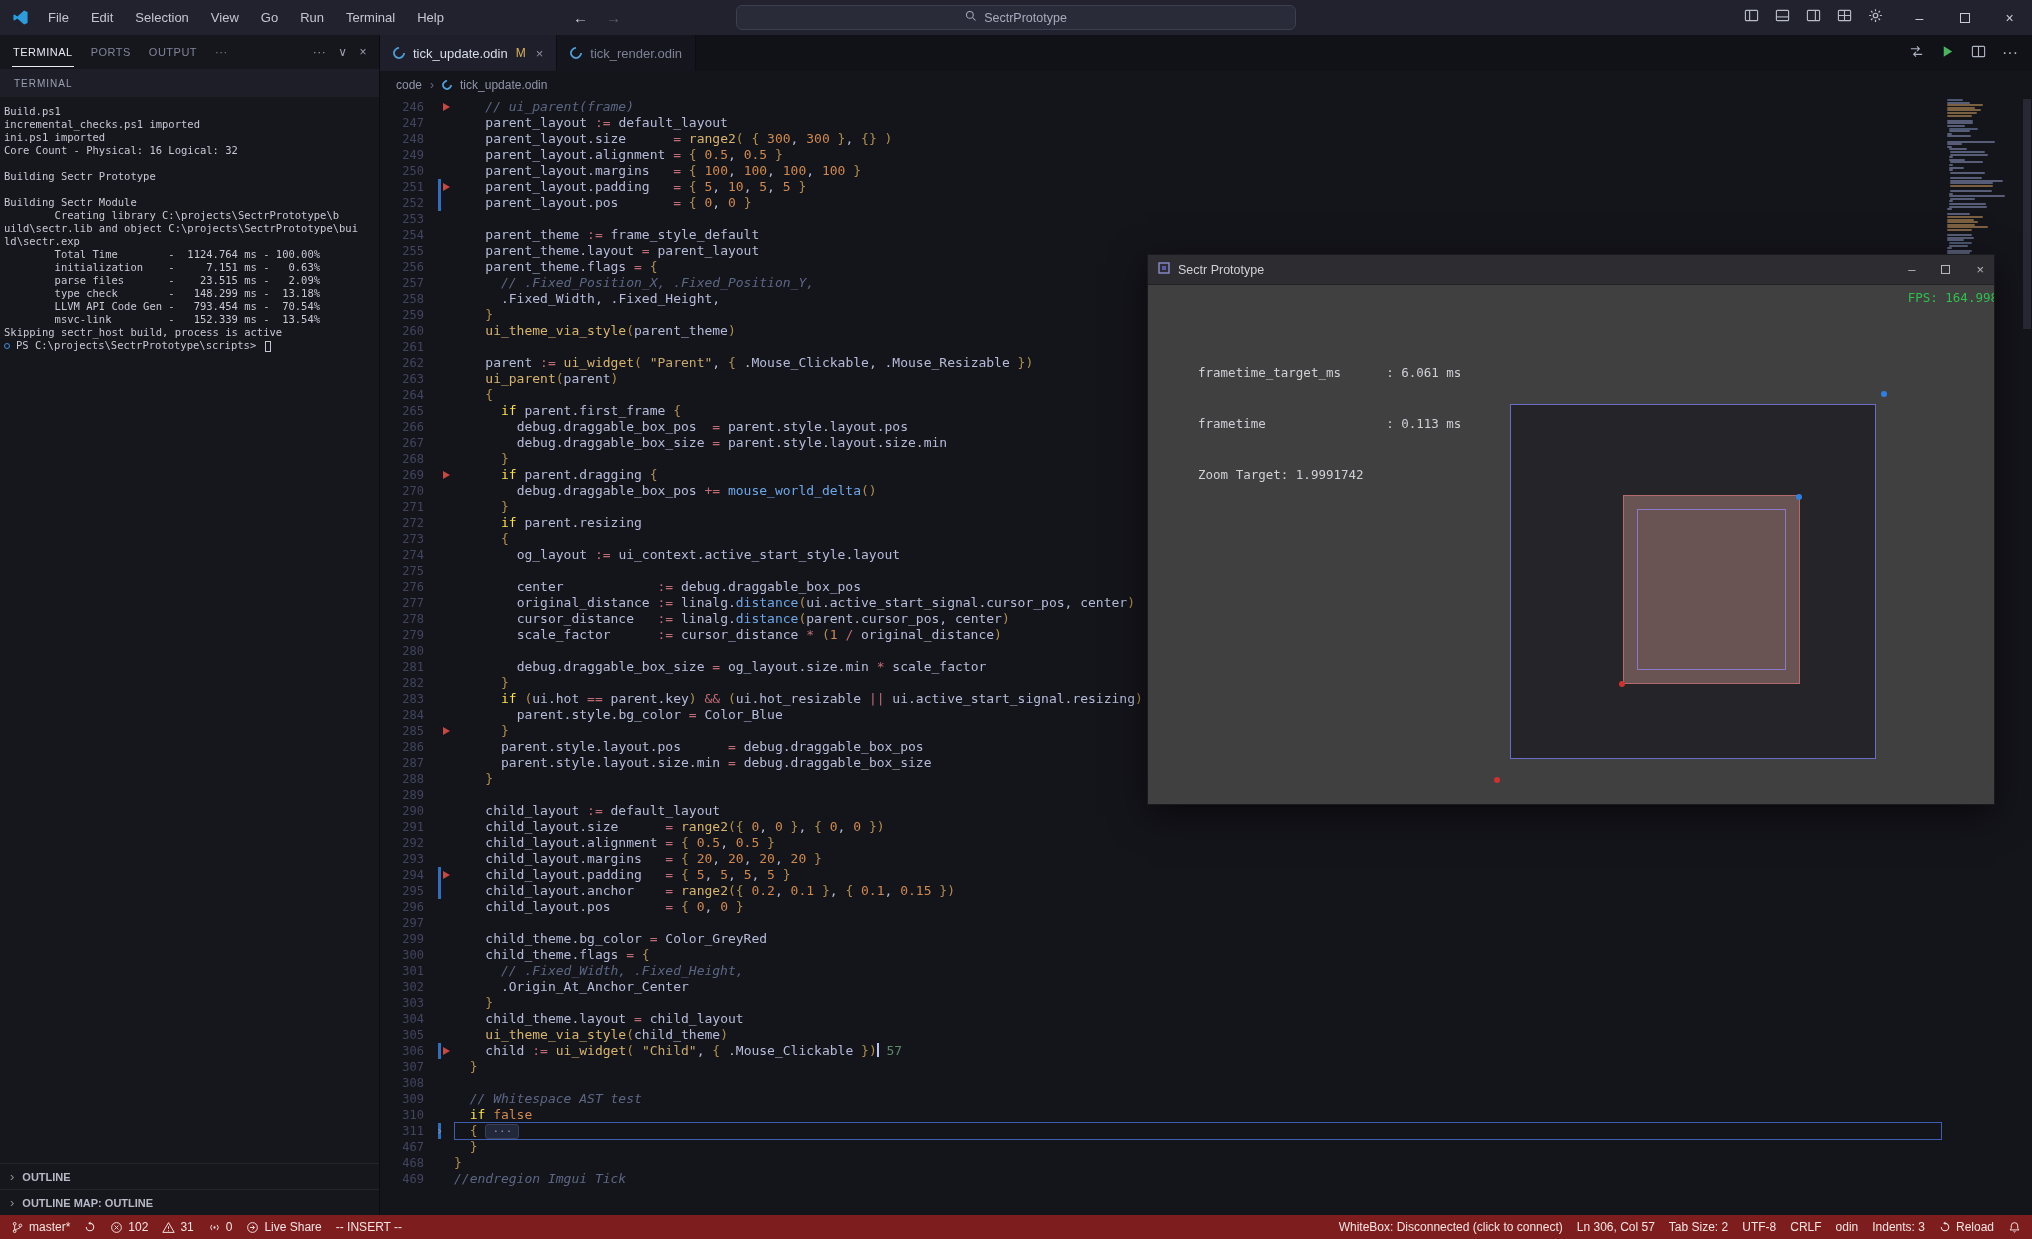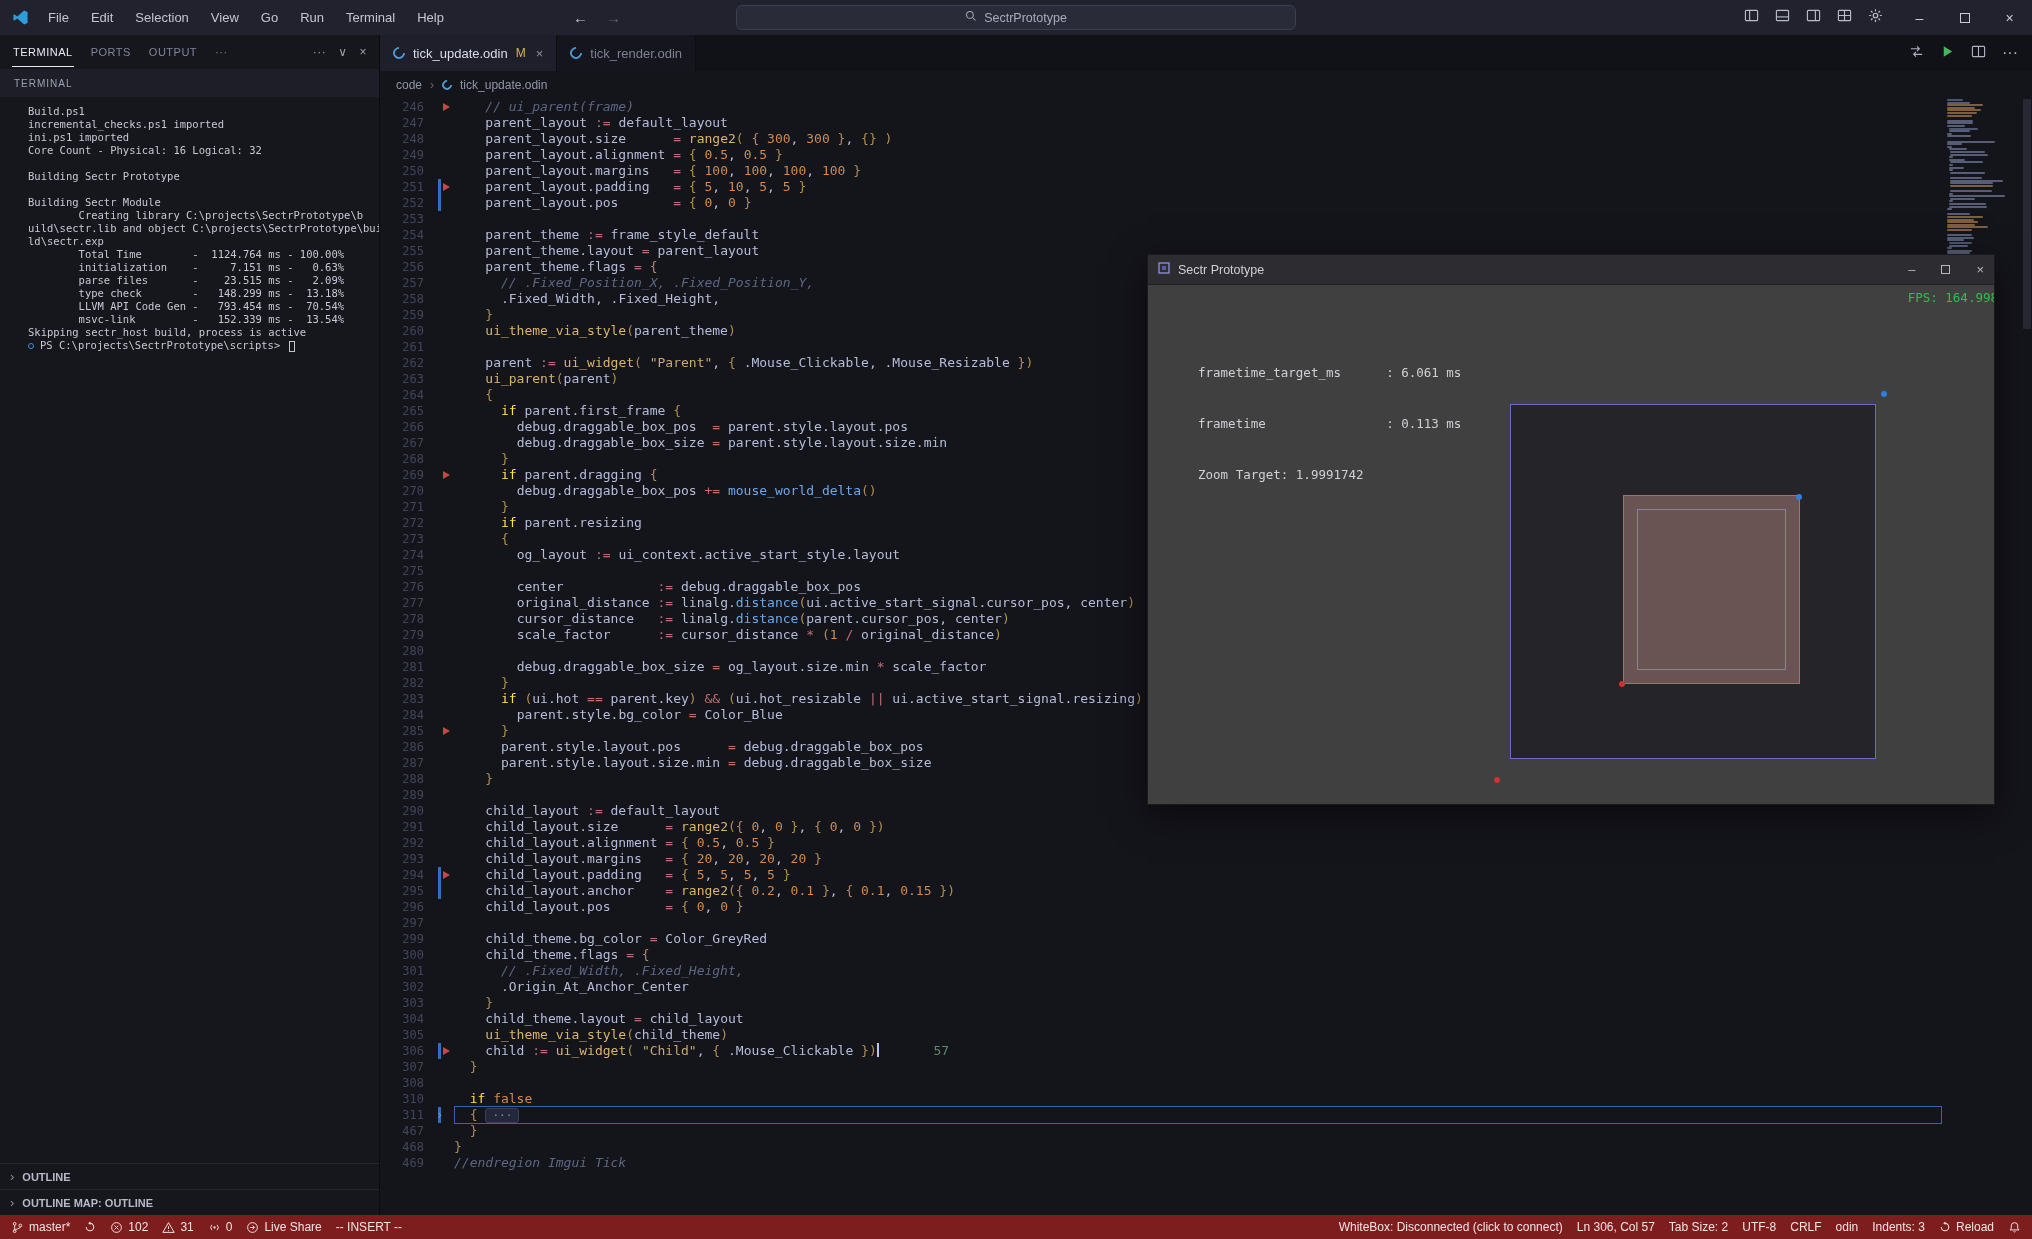--- a/index.html
+++ b/index.html
@@ -19,21 +19,21 @@
   .winbtn { width:45px; height:35px; display:flex; align-items:center; justify-content:center; font-size:14px; color:#c8cbd4; }
   .maxglyph { width:10px; height:10px; border:1px solid #c8cbd4; }
 
   
   .sidebar { position:absolute; top:35px; bottom:24px; left:0; width:380px; background:#16161d; border-right:1px solid #0b0b10; display:flex; flex-direction:column; z-index:10; }
   .panel-tabs { height:34px; display:flex; align-items:center; padding:0 12px; gap:16px; font-size:11px; letter-spacing:.5px; color:#80859a; flex:none; }
   .panel-tabs .ptab { padding:8px 1px; cursor:default; }
   .panel-tabs .ptab.active { color:#e8eaf2; border-bottom:1px solid #e8eaf2; }
   .panel-acts { margin-left:auto; display:flex; gap:12px; color:#9aa0b0; font-size:12px; }
   .term-subheader { height:28px; background:#1d1e28; display:flex; align-items:center; padding-left:14px; font-size:10px; letter-spacing:1px; color:#9aa0b2; flex:none; }
-  .term-body { flex:1; overflow:hidden; padding:8px 6px 0 28px; font-family:"DejaVu Sans Mono", monospace; font-size:10.5px; line-height:13px; color:#c6c9d4; white-space:pre; }
+  .term-body { flex:1; overflow:hidden; padding:8px 6px 0 4px; font-family:"DejaVu Sans Mono", monospace; font-size:10.5px; line-height:13px; color:#c6c9d4; white-space:pre; }
   .t-line { height:13px; }
   .prompt-ring { display:inline-block; width:6px; height:6px; border:1.5px solid #3f8cd6; border-radius:50%; margin-right:6px; vertical-align:middle; }
   .term-cursor { display:inline-block; width:6px; height:11px; border:1px solid #c2c5d0; vertical-align:middle; margin-left:2px; }
   .outline-row { height:26px; border-top:1px solid #23242e; display:flex; align-items:center; gap:8px; padding-left:10px; color:#b6bac6; font-size:11px; font-weight:bold; flex:none; }
   .outline-row .chev { color:#8a8fa0; font-size:13px; font-weight:normal; }
 
   
   .editor { position:absolute; top:35px; bottom:24px; left:380px; right:0; background:#14141b; overflow:hidden; }
   .etabs { height:36px; background:#111118; display:flex; align-items:stretch; position:relative; }
   .etab { display:flex; align-items:center; gap:8px; padding:0 13px; font-size:13px; border-right:1px solid #0c0c12; }
@@ -49,21 +49,21 @@
   .code-lines { position:absolute; top:64px; left:0; right:0; bottom:0; overflow:hidden; font-family:"DejaVu Sans Mono", monospace; font-size:13px; }
   .crow { display:flex; height:16px; line-height:16px; position:relative; }
   .crow .ln { width:50px; flex:none; text-align:right; color:#41465f; font-size:12px; padding-right:6px; }
   .crow .gut { width:24px; flex:none; position:relative; }
   .crow .ct { white-space:pre; flex:none; color:#b5bcd9; }
   .chbar { position:absolute; left:8px; top:0; bottom:0; width:3px; background:#2f6fbf; }
   .redmk { position:absolute; left:13px; top:4px; width:0; height:0; border-left:7px solid #c84840; border-top:4px solid transparent; border-bottom:4px solid transparent; }
   .foldch { position:absolute; left:6px; color:#8a92b2; font-size:12px; }
   .crow.boxed::after { content:""; position:absolute; left:74px; right:90px; top:-1px; bottom:-1px; border:1px solid #3f5fae; pointer-events:none; }
   .caret { display:inline-block; width:2px; height:14px; background:#bcc5ef; vertical-align:-2px; }
-  .hint { color:#5c8a6a;padding-left:47px; }
+  .hint { color:#5c8a6a; }
   .foldpill { display:inline-block; margin-left:8px; padding:0 6px; border:1px solid #3a3f55; border-radius:3px; background:#23273a; color:#8a92b2; font-size:11px; line-height:13px; }
   .c-cmt { color:#5c6784; font-style:italic; }
   .c-str { color:#c8a96e; }
   .c-num { color:#d0894e; }
   .c-kw  { color:#fde047; }
   .c-bool{ color:#d0894e; }
   .c-fn  { color:#d7b56d; }
   .c-fnb { color:#6da8e8; }
   .c-op  { color:#c06c75; }
   .c-br  { color:#b08f4f; }
@@ -541,20 +541,25 @@
       </div>
       <div class="crow">
         <span class="ln">307</span>
         <span class="gut"></span>
         <span class="ct">  <span class="c-br">}</span></span>
       </div>
       <div class="crow">
         <span class="ln">308</span>
         <span class="gut"></span>
         <span class="ct"></span>
+      </div>
+      <div class="crow">
+        <span class="ln">309</span>
+        <span class="gut"></span>
+        <span class="ct">  <span class="c-cmt">// Whitespace AST test</span></span>
       </div>
       <div class="crow">
         <span class="ln">310</span>
         <span class="gut"></span>
         <span class="ct">  <span class="c-kw">if</span> <span class="c-bool">false</span></span>
       </div>
       <div class="crow boxed">
         <span class="ln">311</span>
         <span class="gut">
           <i class="chbar"></i>

